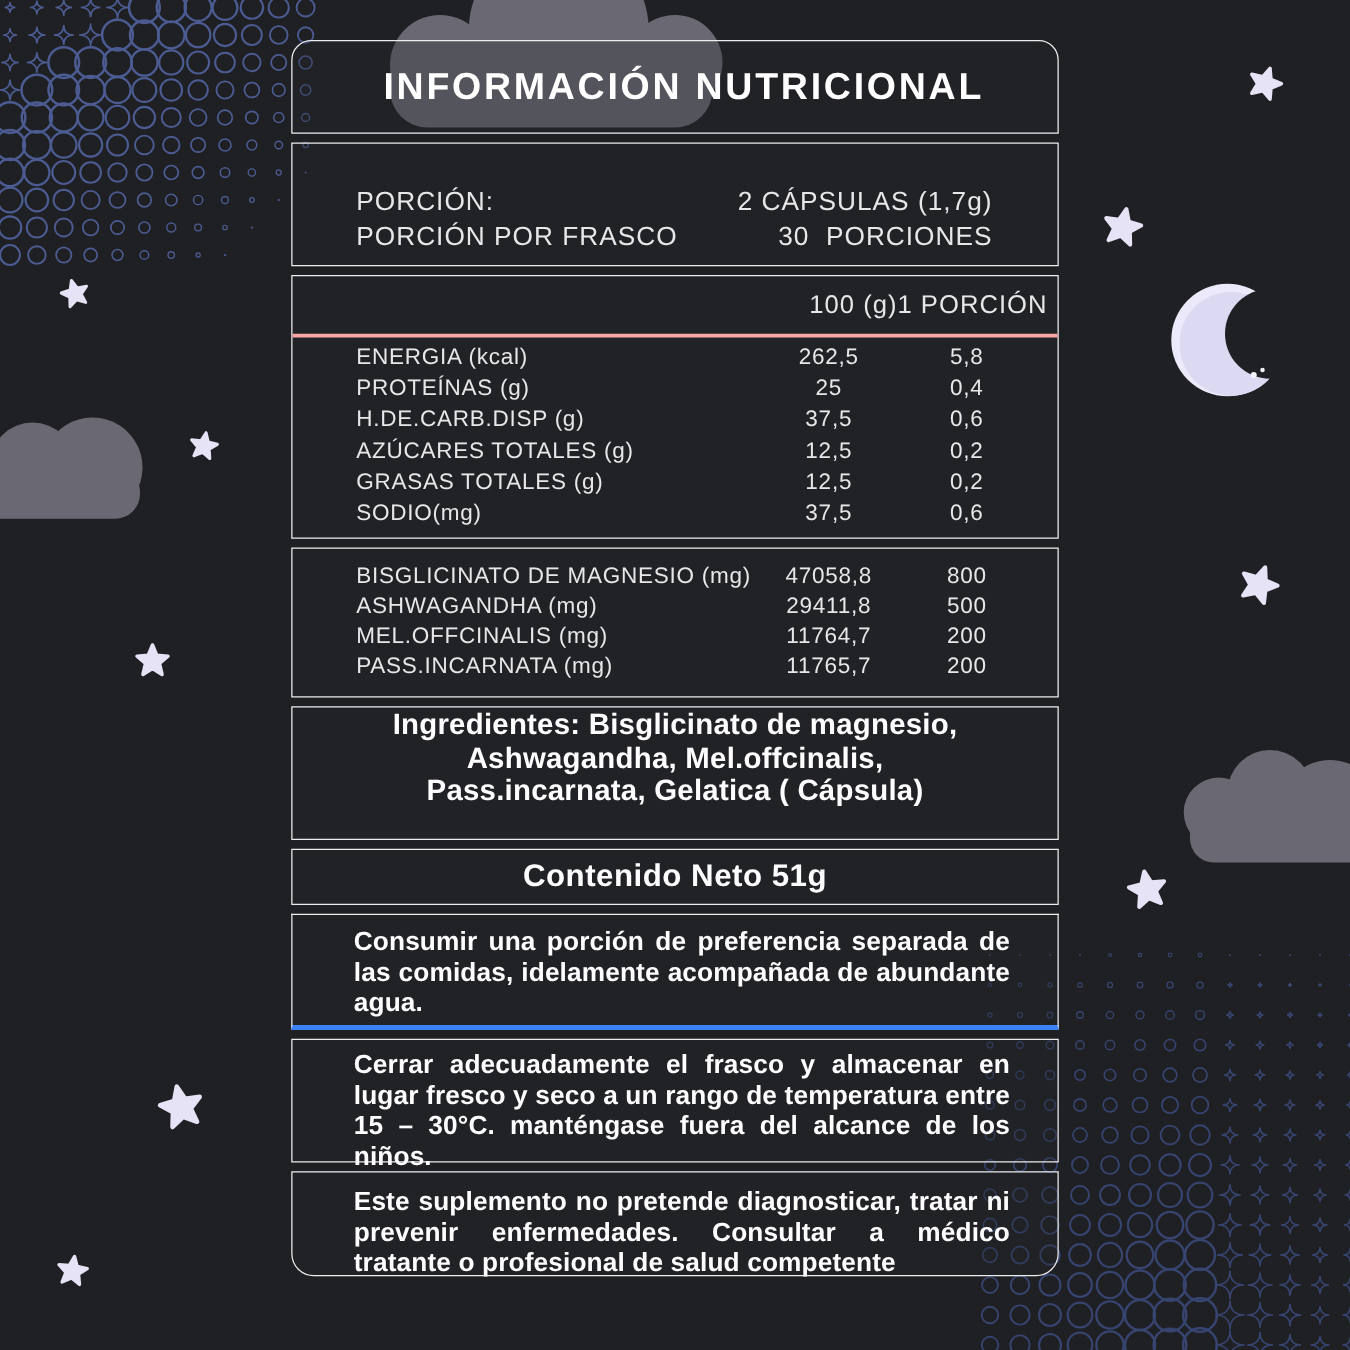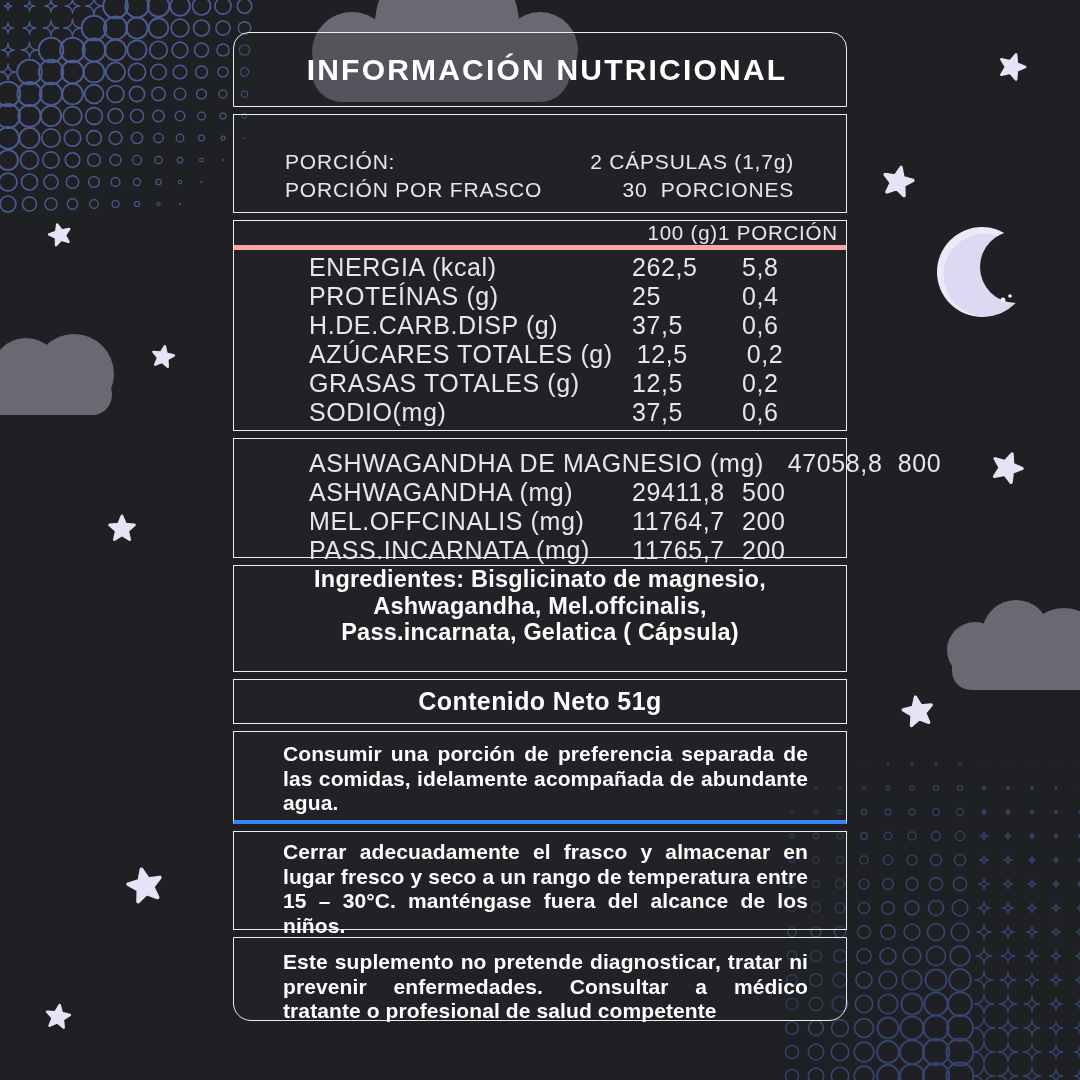--- a/index.html
+++ b/index.html
@@ -9,26 +9,26 @@
   .card{position:absolute;left:233px;top:32px;width:614px;height:1020px;z-index:2;
         display:flex;flex-direction:column;gap:7px;}
   .box{box-sizing:border-box;border:1.5px solid #ededef;background:rgba(38,40,46,0.32);}
   .box-title{height:75px;border-radius:16px 16px 0 0;display:flex;align-items:center;justify-content:center;padding-left:14px;}
   .box-title h1{margin:0;font-size:30px;font-weight:700;color:#ffffff;letter-spacing:2.2px;}
   .box-serving{height:99px;display:flex;flex-direction:column;justify-content:flex-end;padding:12px 52px 9px 51px;}
   .serving-row{display:flex;justify-content:space-between;line-height:27.5px;}
   .lt{color:#e7e7ea;font-size:21px;letter-spacing:0.8px;white-space:pre;}
   .box-values{height:211px;display:flex;flex-direction:column;}
   .vals-header{display:grid;grid-template-columns:1fr 110px 111px;align-items:center;height:49px;
-               padding:0 17px 0 51px;border-bottom:5px solid #fca5a5;box-sizing:border-box;}
+               padding:0 17px 0 51px;border-bottom:3px solid #fca5a5;box-sizing:border-box;}
   .vals-header span{text-align:right;font-size:20.5px;color:#e7e7ea;letter-spacing:0.8px;white-space:pre;}
   .vals-rows{flex:1;display:flex;flex-direction:column;justify-content:space-around;padding:3px 0 7px;}
   .vrow{display:grid;grid-template-columns:1fr 110px 111px;padding:0 17px 0 51px;}
-  .vrow span{font-size:25px;color:#e7e7ea;letter-spacing:0.6px;white-space:pre;margin-left:24px;}
-  .vrow .c1,.vrow .c2{text-align:left;}
+  .vrow span{font-size:18px;color:#e7e7ea;letter-spacing:0.6px;white-space:pre;}
+  .vrow .c1,.vrow .c2{text-align:center;}
   .box-supp{height:120px;display:flex;flex-direction:column;justify-content:space-around;padding:10px 0 13px;}
   .box-ingr{height:107px;display:flex;align-items:flex-start;justify-content:center;}
   .box-ingr p{margin:0;white-space:pre-line;text-align:center;font-weight:700;font-size:23.5px;
               line-height:26.5px;color:#fdfdfe;letter-spacing:0.2px;}
   .box-net{height:45px;display:flex;align-items:center;justify-content:center;}
   .box-net p{margin:0;font-weight:700;font-size:25px;color:#fdfdfe;letter-spacing:0.4px;}
   .box-p p{margin:0;font-weight:700;font-size:21px;line-height:24.6px;color:#fdfdfe;
            text-align:justify;letter-spacing:0.1px;}
   .p1{height:93px;padding:10px 38px 0 49px;border-bottom:4px solid #3b82f6;}
   .p2{height:99px;padding:8px 38px 0 49px;}
@@ -433,21 +433,21 @@
             <span class="lbl">SODIO(mg)</span>
             <span class="c1">37,5</span>
             <span class="c2">0,6</span>
           </div>
         </div>
     </section>
 
     <section class="box box-supp">
 
         <div class="vrow">
-          <span class="lbl">ASHWAGANDHA DE MAGNESIO (mg)</span>
+          <span class="lbl">BISGLICINATO DE MAGNESIO (mg)</span>
           <span class="c1">47058,8</span>
           <span class="c2">800</span>
         </div>
 
         <div class="vrow">
           <span class="lbl">ASHWAGANDHA (mg)</span>
           <span class="c1">29411,8</span>
           <span class="c2">500</span>
         </div>
 

